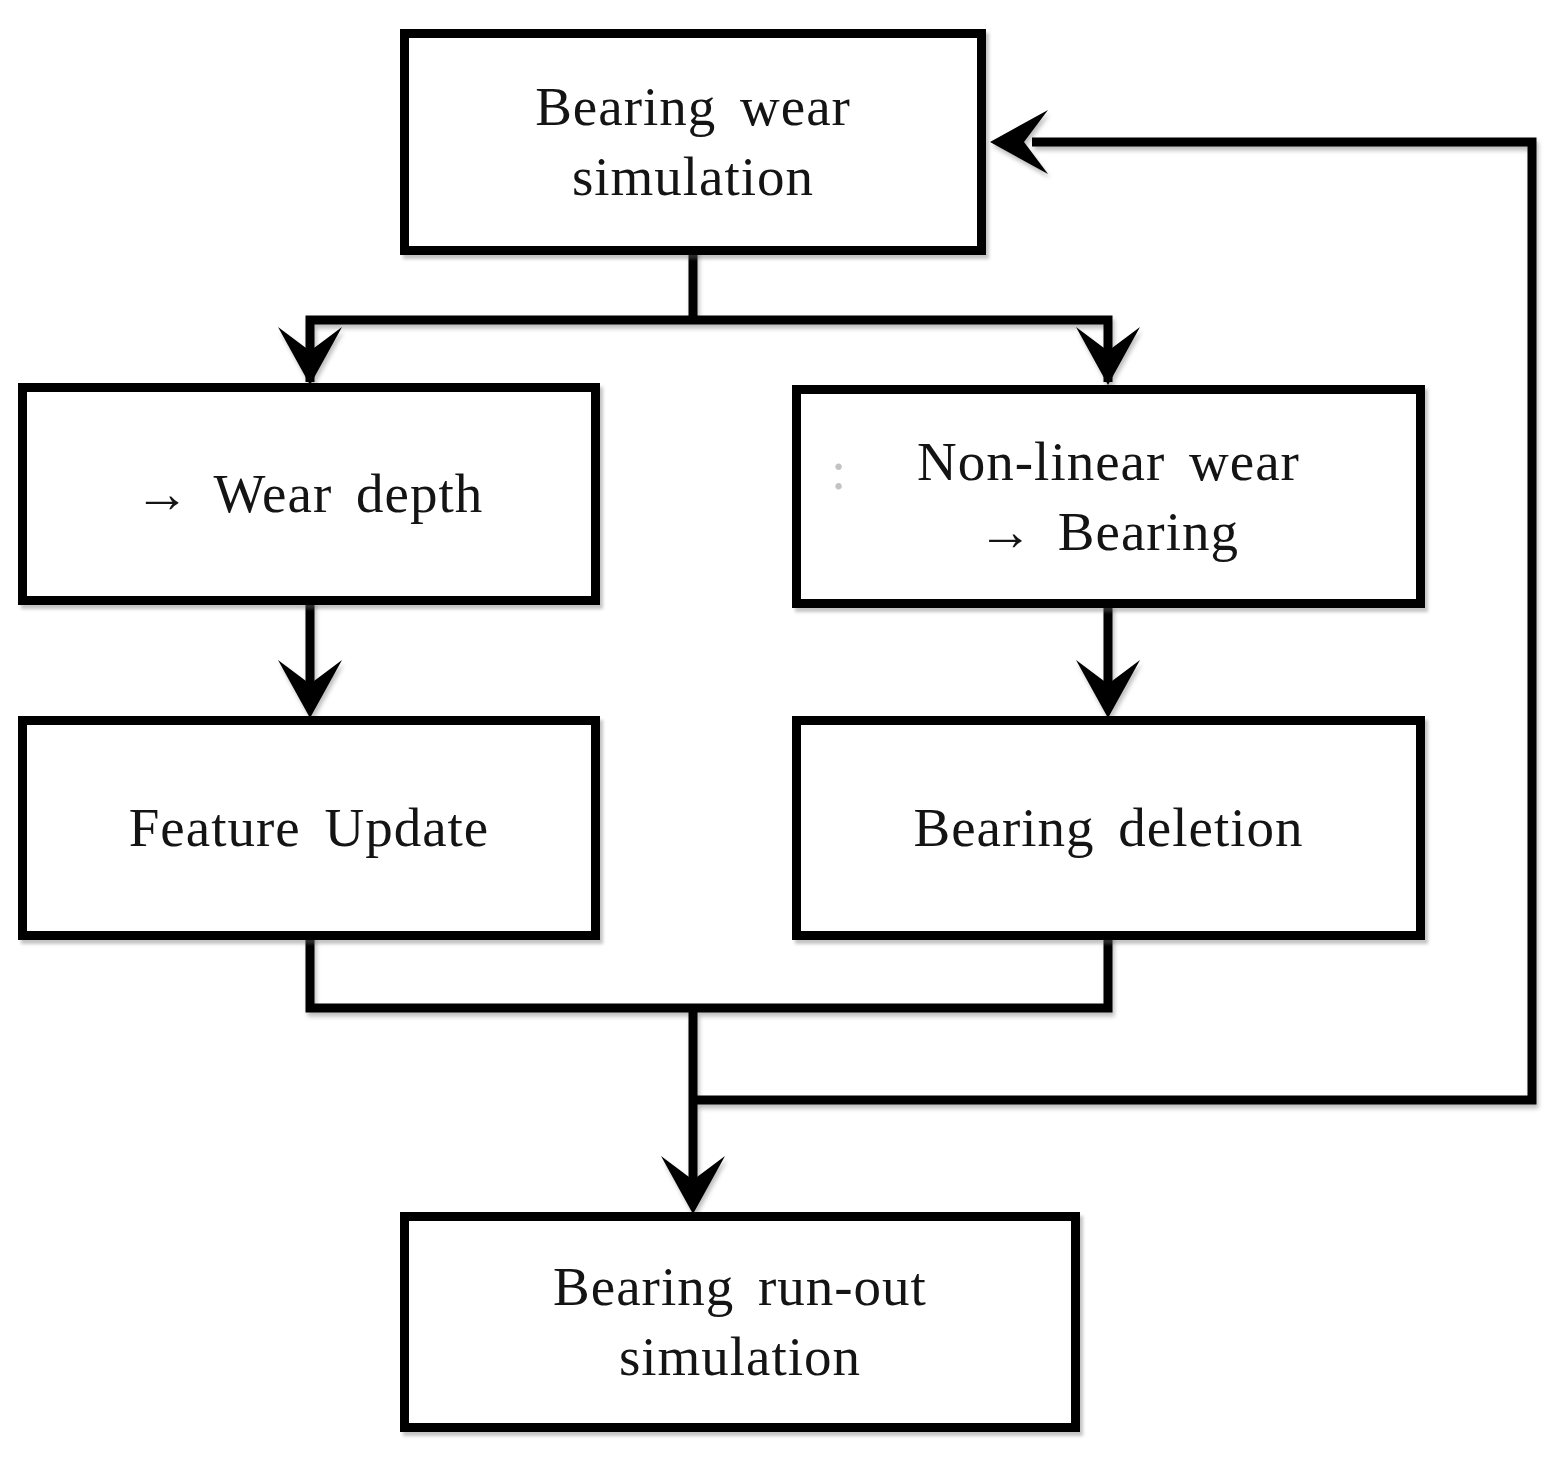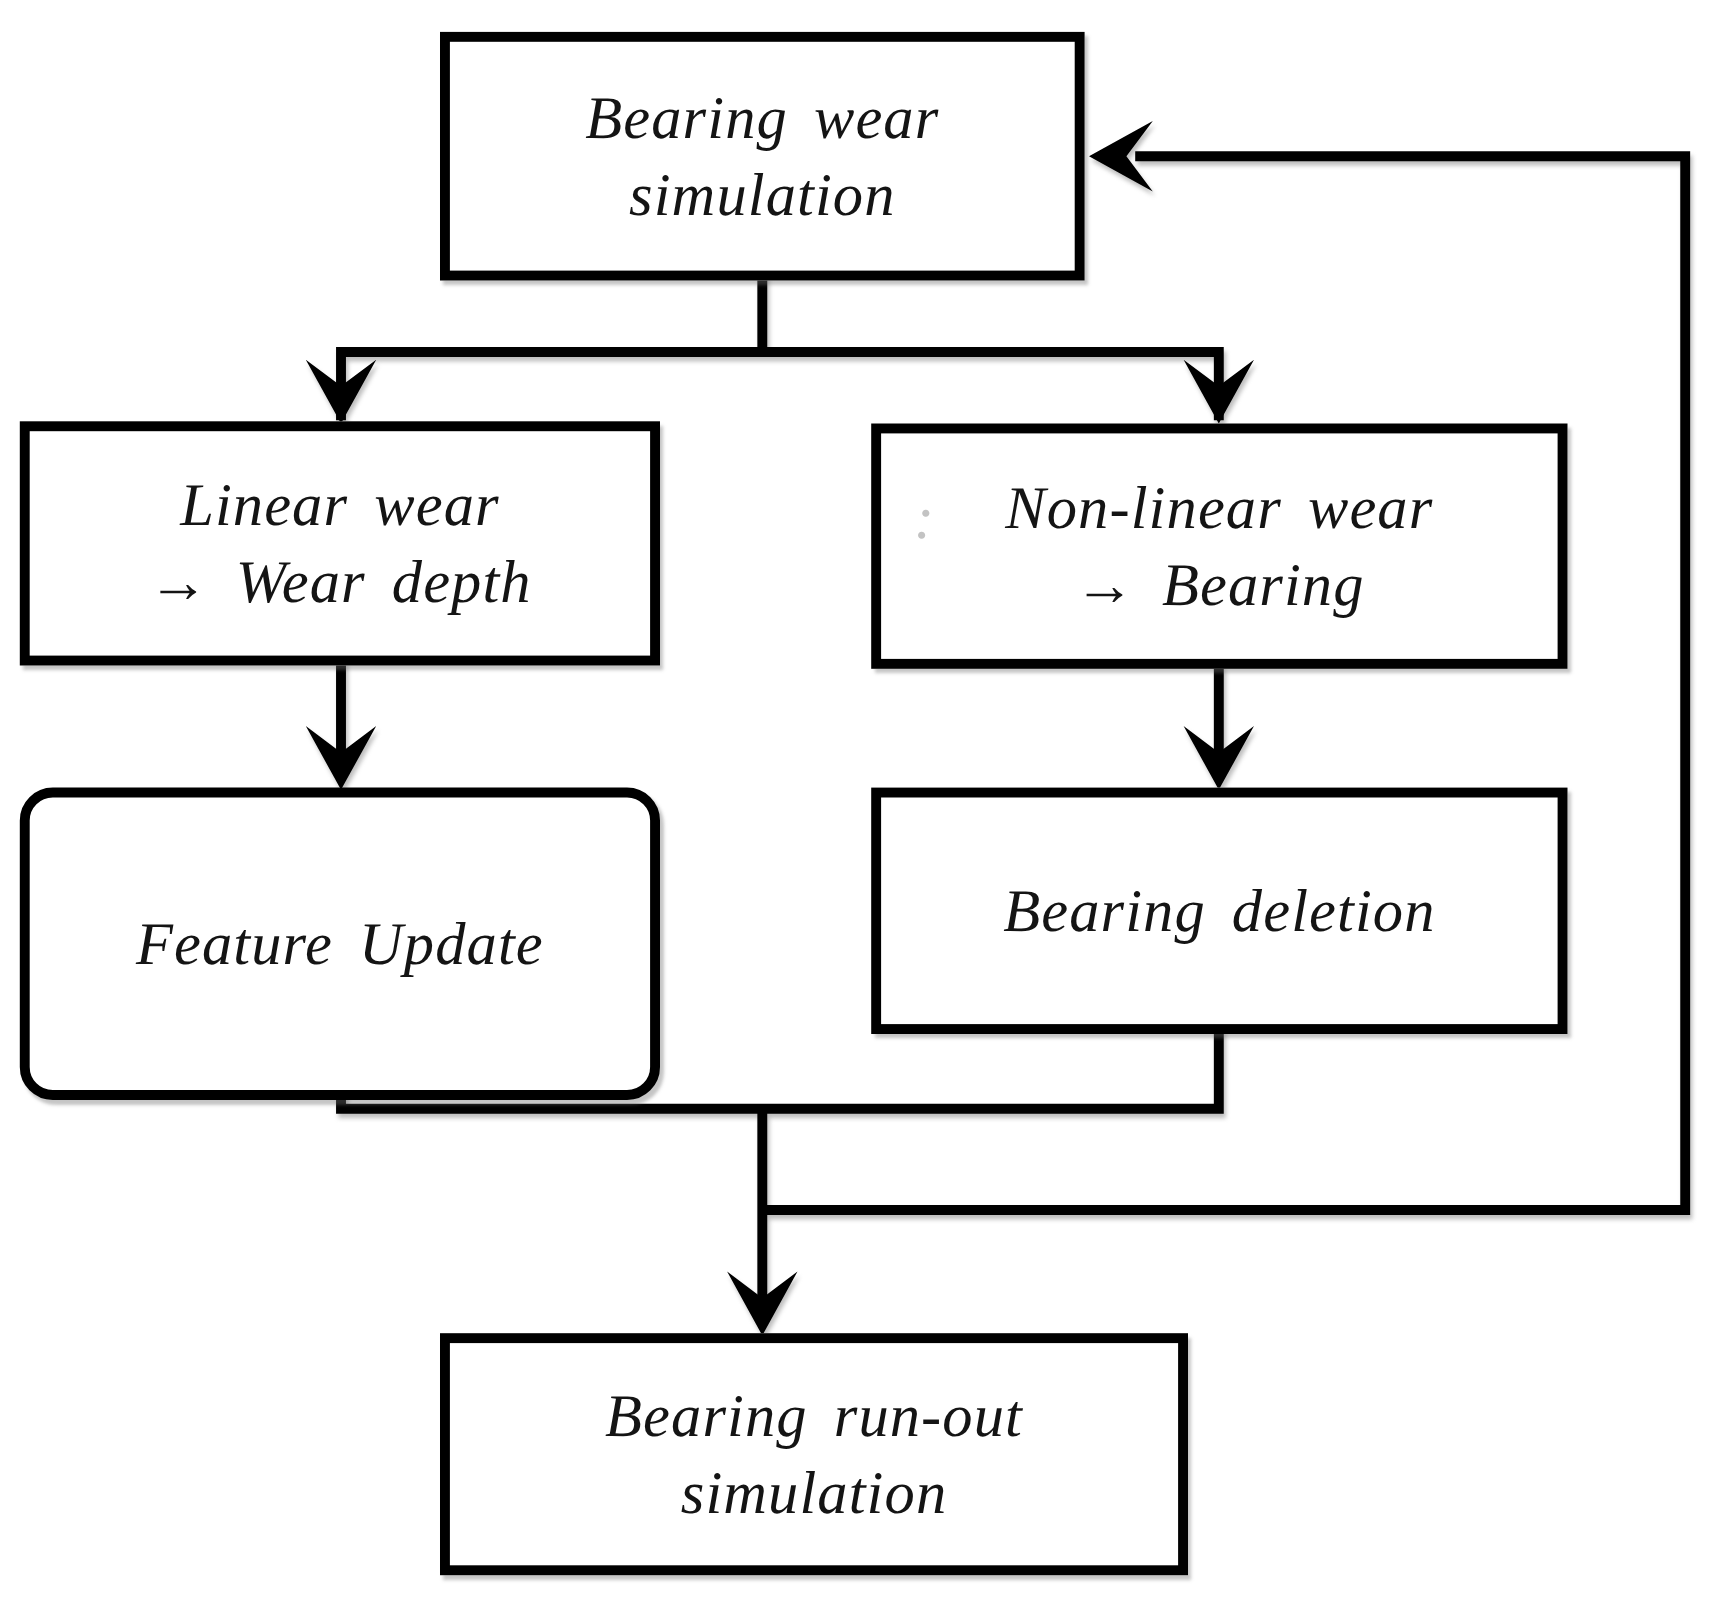--- a/index.html
+++ b/index.html
@@ -43,21 +43,20 @@
     display: flex;
     flex-direction: column;
     align-items: center;
     justify-content: center;
     text-align: right;
     color: #141414;
     font-size: 55px;
     line-height: 70px;
     letter-spacing: 1px;
     word-spacing: 9px;
-    font-style: italic;
   }
   .node .artifact {
     position: absolute;
     left: 30px;
     top: 42px;
     color: #c3c3c3;
     font-size: 55px;
     line-height: 70px;
   }
 </style>
@@ -88,31 +87,30 @@
     <path d="M693 1100 L1532 1100 L1532 142 L1032 142"></path>
     <polygon points="1048,110 990,142 1048,174 1024,142"></polygon>
   </svg>
 
   <div class="node" style="left:400px; top:29px; width:586px; height:226px;">
     <span>Bearing wear</span>
     <span>simulation</span>
   </div>
 
   <div class="node" style="left:18px; top:383px; width:582px; height:222px;">
-    <span>Linear wear</span>
     <span>→ Wear depth</span>
   </div>
 
   <div class="node" style="left:792px; top:385px; width:633px; height:223px;">
     <span class="artifact">:</span>
     <span>Non-linear wear</span>
     <span>→ Bearing</span>
   </div>
 
-  <div class="node" style="left:18px; top:716px; width:582px; height:284px;border-radius:30px;">
+  <div class="node" style="left:18px; top:716px; width:582px; height:224px;">
     <span>Feature Update</span>
   </div>
 
   <div class="node" style="left:792px; top:716px; width:633px; height:224px;">
     <span>Bearing deletion</span>
   </div>
 
   <div class="node" style="left:400px; top:1212px; width:680px; height:220px;">
     <span>Bearing run-out</span>
     <span>simulation</span>

